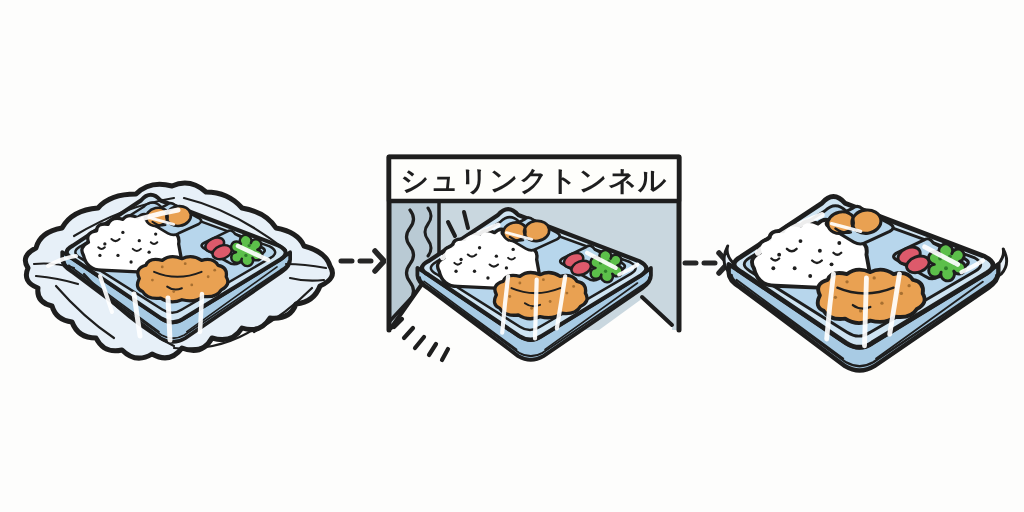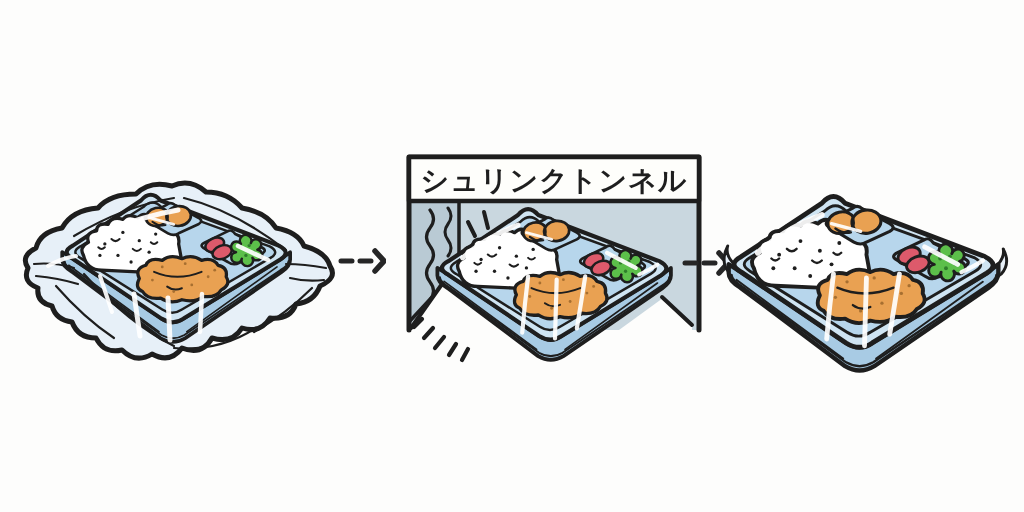--- a/index.html
+++ b/index.html
@@ -155,21 +155,21 @@
         <path class="wh" stroke-width="4" d="M 86 110 L 98 146"></path>
       </g>
     </svg>
   </div>
 
   <svg class="arrow" style="left:338px;top:245px;" width="48" height="32" viewBox="0 0 48 32">
     <path class="arrow-stroke" stroke-width="5" d="M 3 16 L 14 16 M 22 16 L 33 16"></path>
     <path class="arrow-stroke" stroke-width="5.5" d="M 37 6 L 46 16 L 37 26"></path>
   </svg>
 
-  <div class="stage" style="left:404px;top:152px;">
+  <div class="stage" style="left:384px;top:152px;">
     <svg width="300" height="244" viewBox="0 0 300 244">
 
       <rect class="f-wall" x="5" y="49" width="290" height="129"></rect>
 
       <g>
         <polygon class="f-wall2" points="5,49 55,49 55,116 5,170"></polygon>
         <path class="ln" stroke-width="3.5" d="M 55 49 L 55 116 L 5 170"></path>
       </g>
 
       <g>

